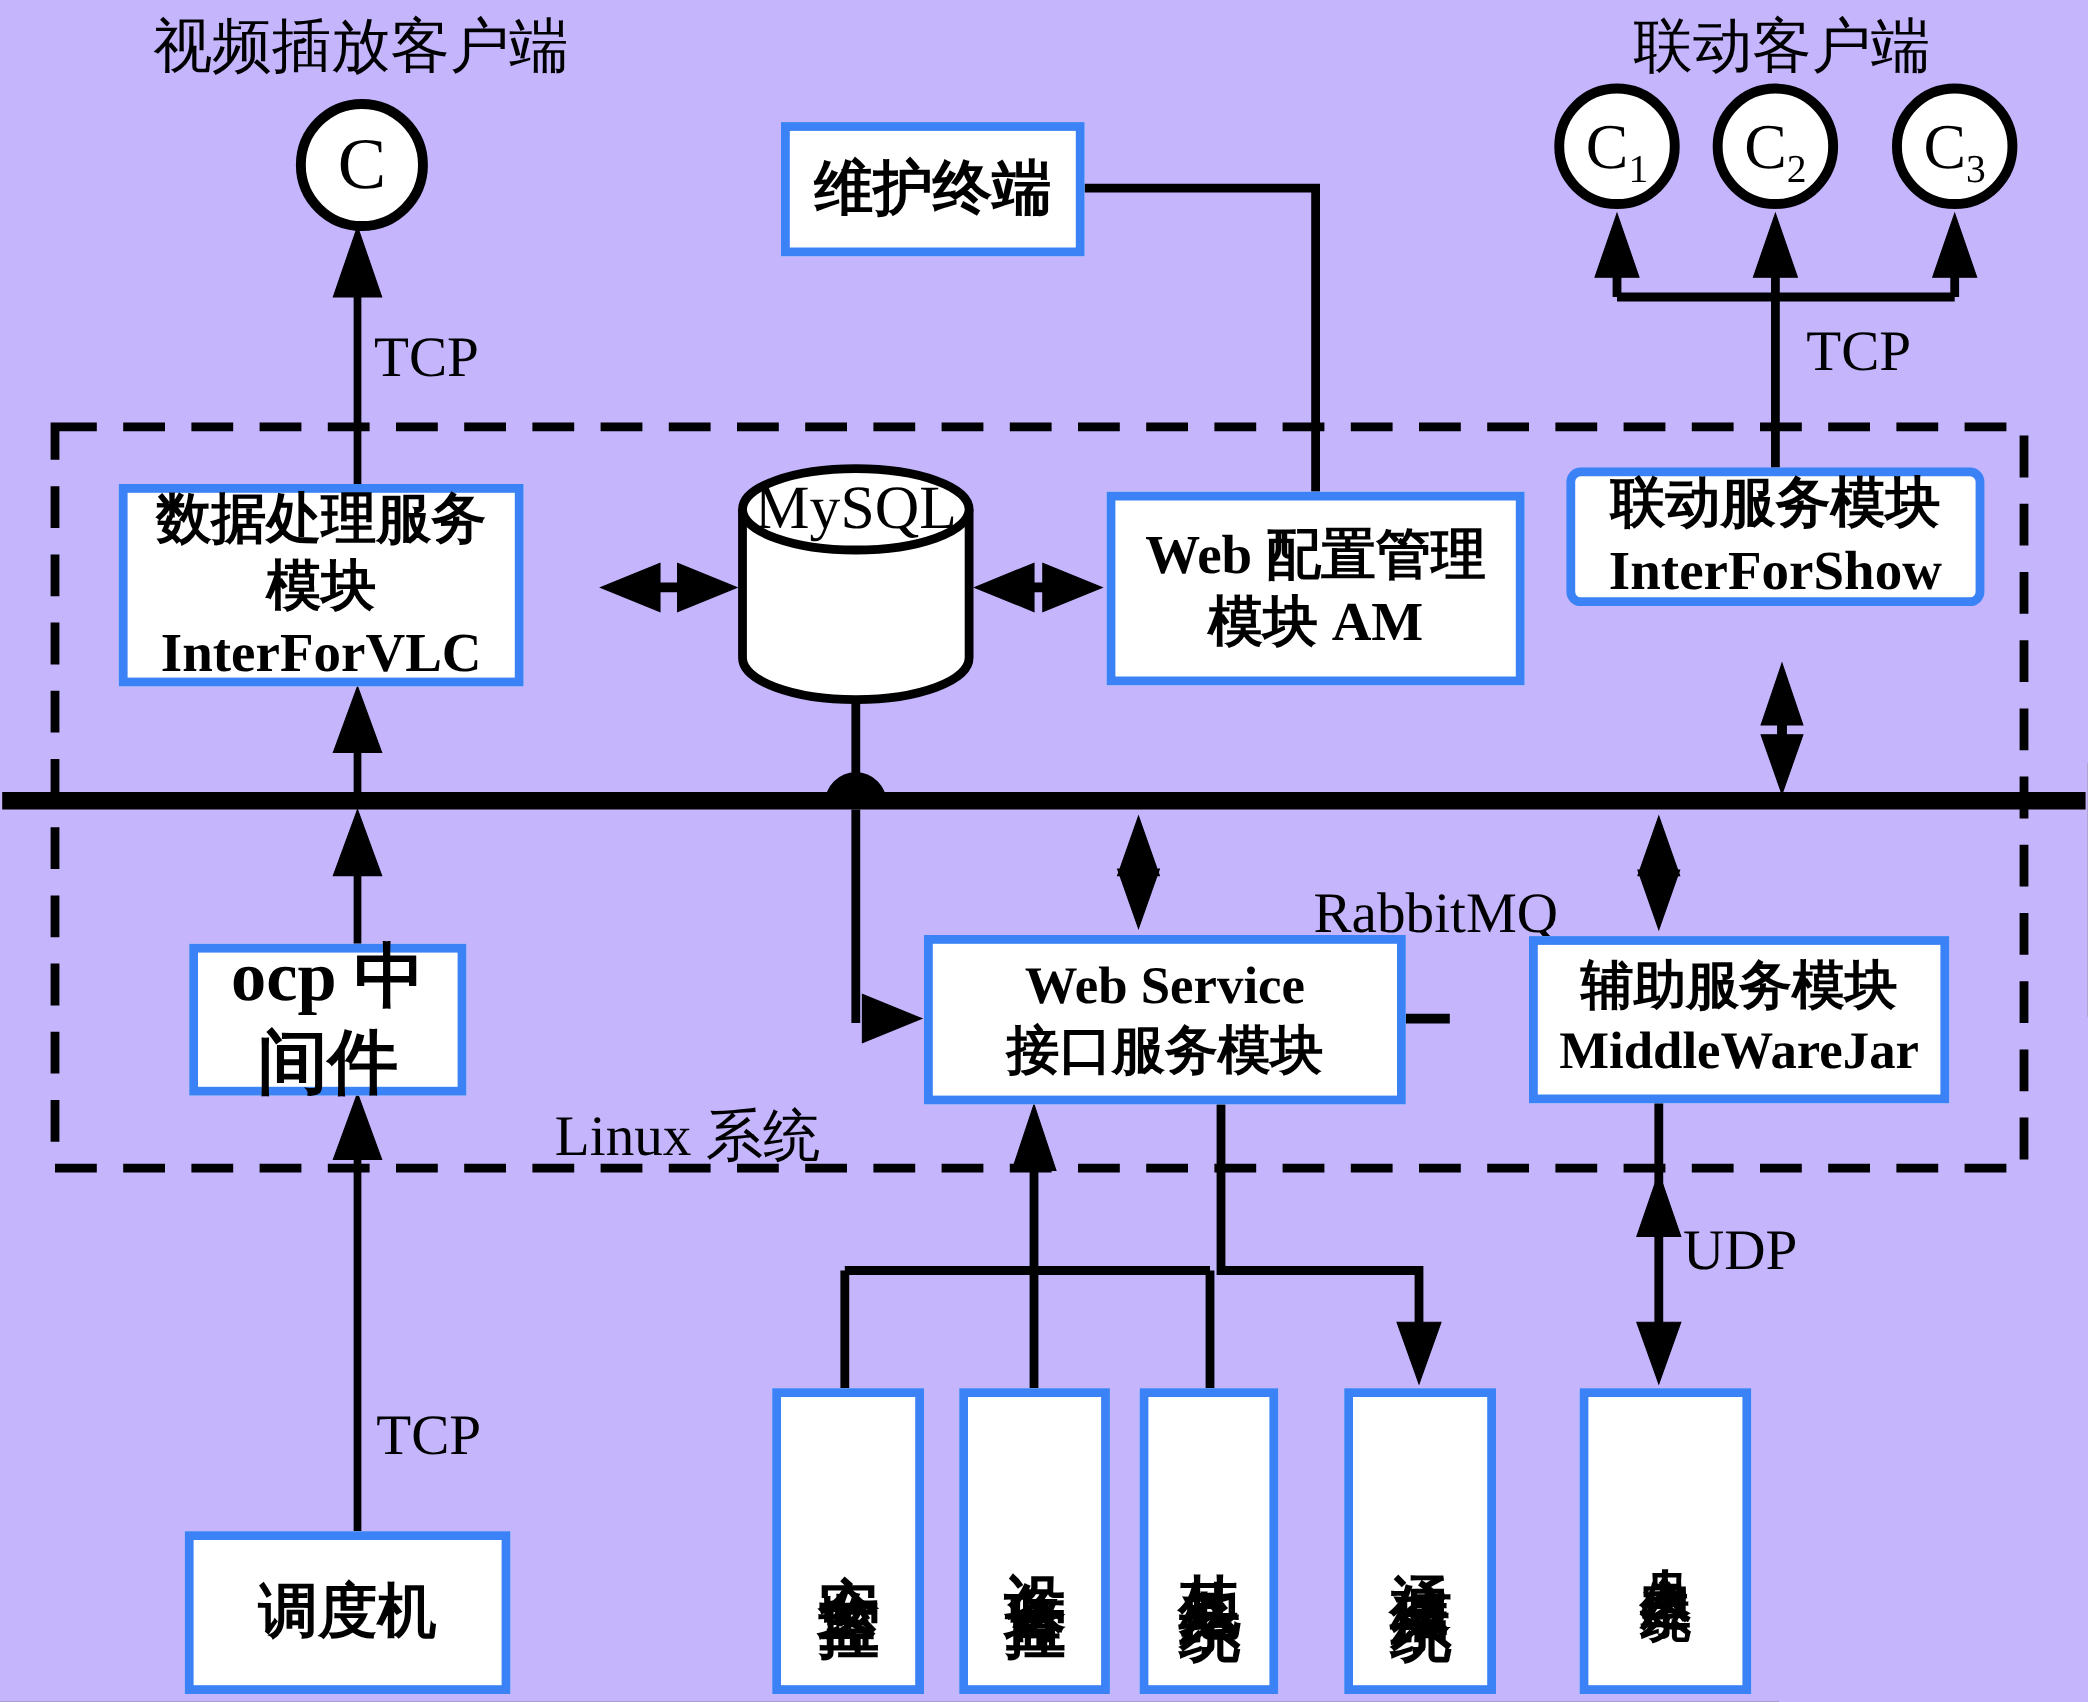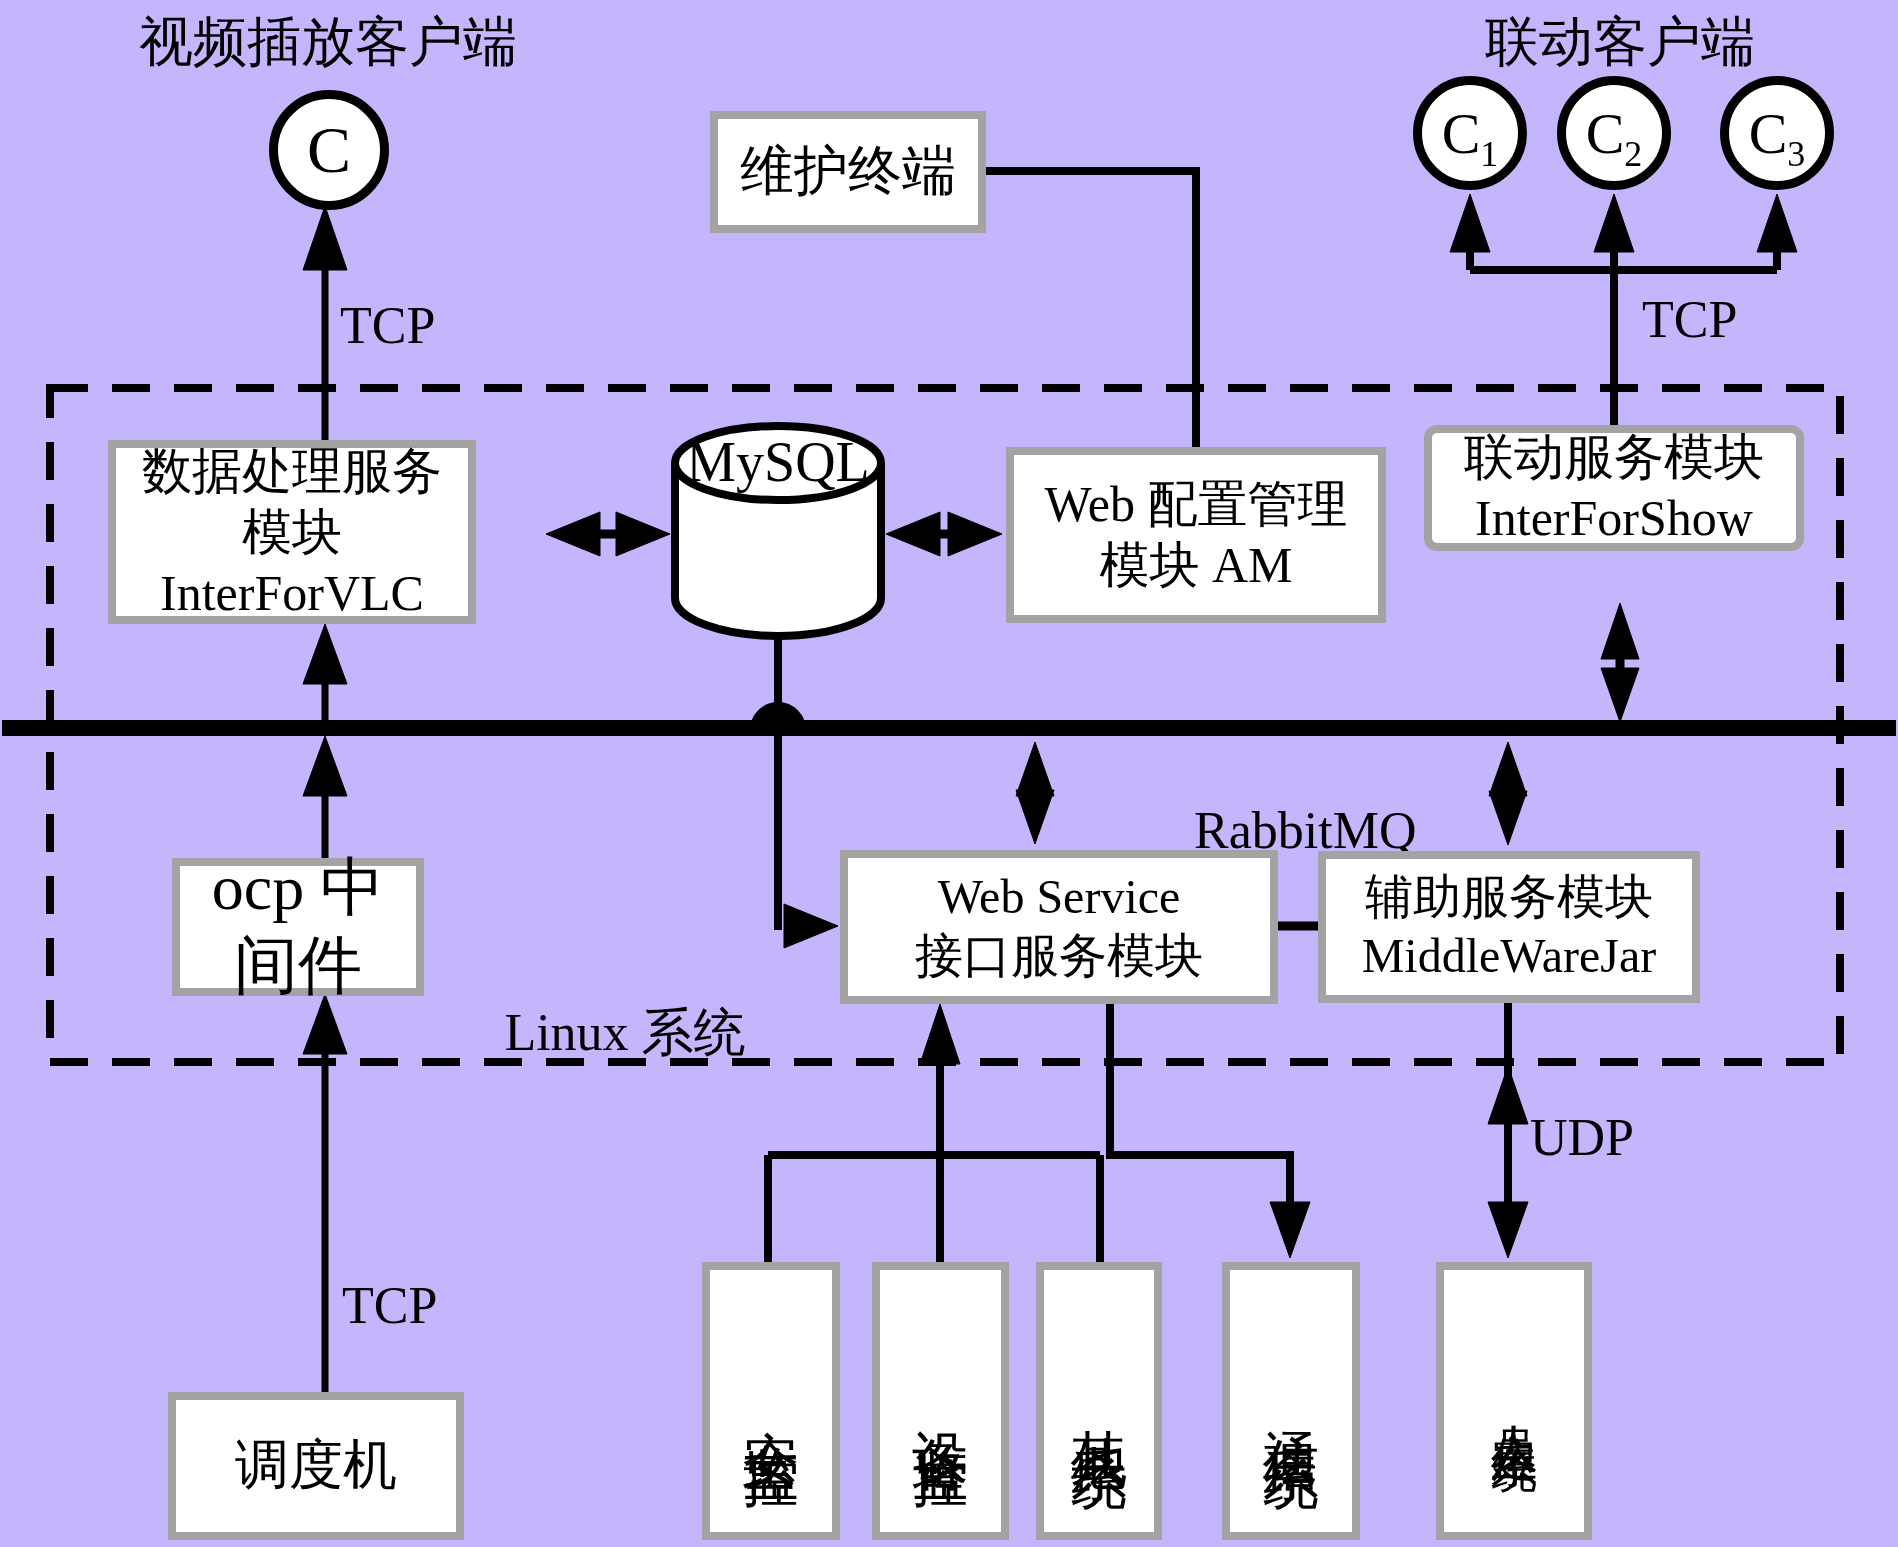--- a/index.html
+++ b/index.html
@@ -1,21 +1,21 @@
 <!DOCTYPE html>
 <html><head>
 <meta charset="utf-8">
 <style>
   html,body{margin:0;padding:0;background:#888;}
   #stage{position:relative;width:1898px;height:1547px;background:#c4b5fd;overflow:hidden;
          font-family:"Liberation Serif","DejaVu Serif",serif;color:#000;}
   #wires{position:absolute;left:0;top:0;z-index:1;}
-  .box{position:absolute;z-index:2;border:8px solid #a3a3a3;background:#fff;box-sizing:border-box;
+  .box{position:absolute;z-index:2;border:8px solid #3b82f6;background:#fff;box-sizing:border-box;
        display:flex;flex-direction:column;align-items:center;justify-content:center;
-       text-align:center;line-height:1.22;}
+       text-align:center;line-height:1.22;font-weight:bold;}
   .circle{position:absolute;z-index:2;border:9px solid #000;background:#fff;border-radius:50%;
           box-sizing:border-box;display:flex;align-items:center;justify-content:center;}
   .circle sub{font-size:0.62em;line-height:0;}
   .lbl{position:absolute;z-index:2;white-space:nowrap;}
   .lbl.center{text-align:center;}
   .vbox{writing-mode:vertical-rl;text-orientation:upright;letter-spacing:8px;}
 </style>
 </head>
 <body>
 
@@ -167,21 +167,21 @@
   <div class="box" style="left:1424px;top:425px;width:380px;height:126px;font-size:50px;border-radius:13px;">
     <span>联动服务模块</span>
     <span>InterForShow</span>
   </div>
 
   <div class="box" style="left:840px;top:850px;width:438px;height:154px;font-size:48px;">
     <span>Web Service</span>
     <span>接口服务模块</span>
   </div>
 
-  <div class="box" style="left:1318px;top:851px;width:382px;height:152px;font-size:48px;">
+  <div class="box" style="left:1390px;top:851px;width:382px;height:152px;font-size:48px;">
     <span>辅助服务模块</span>
     <span>MiddleWareJar</span>
   </div>
 
   <div class="box" style="left:172px;top:858px;width:252px;height:138px;font-size:64px;">
     <span>ocp 中间件</span>
   </div>
 
   <div class="box" style="left:168px;top:1392px;width:296px;height:148px;font-size:54px;">
     <span>调度机</span>

